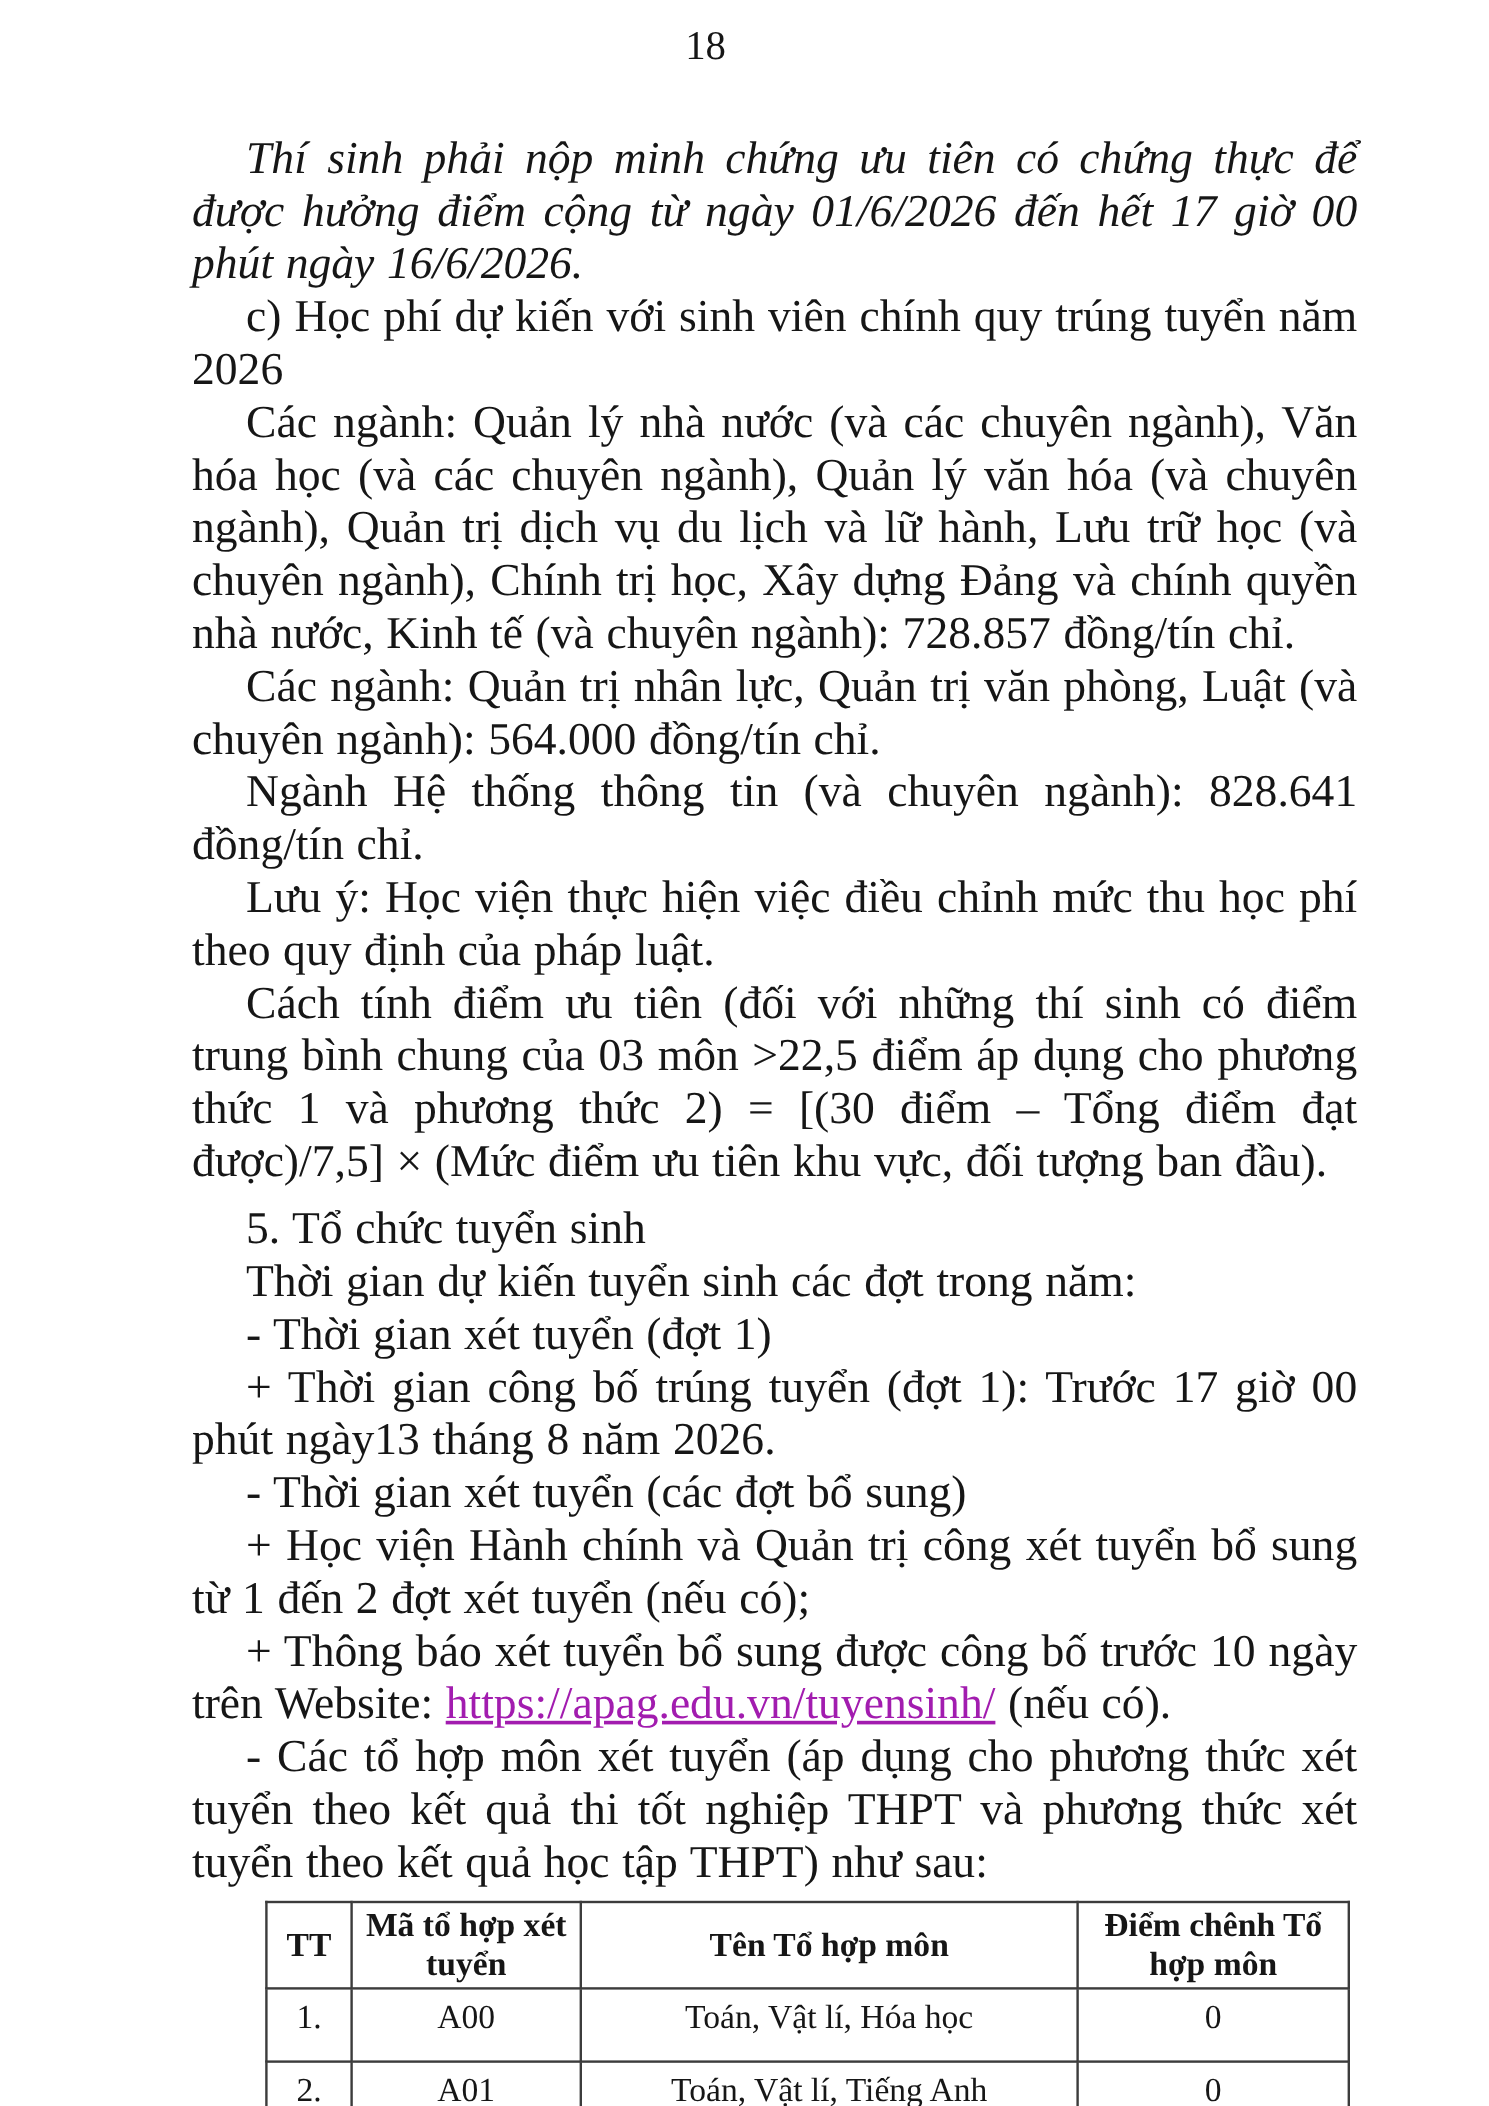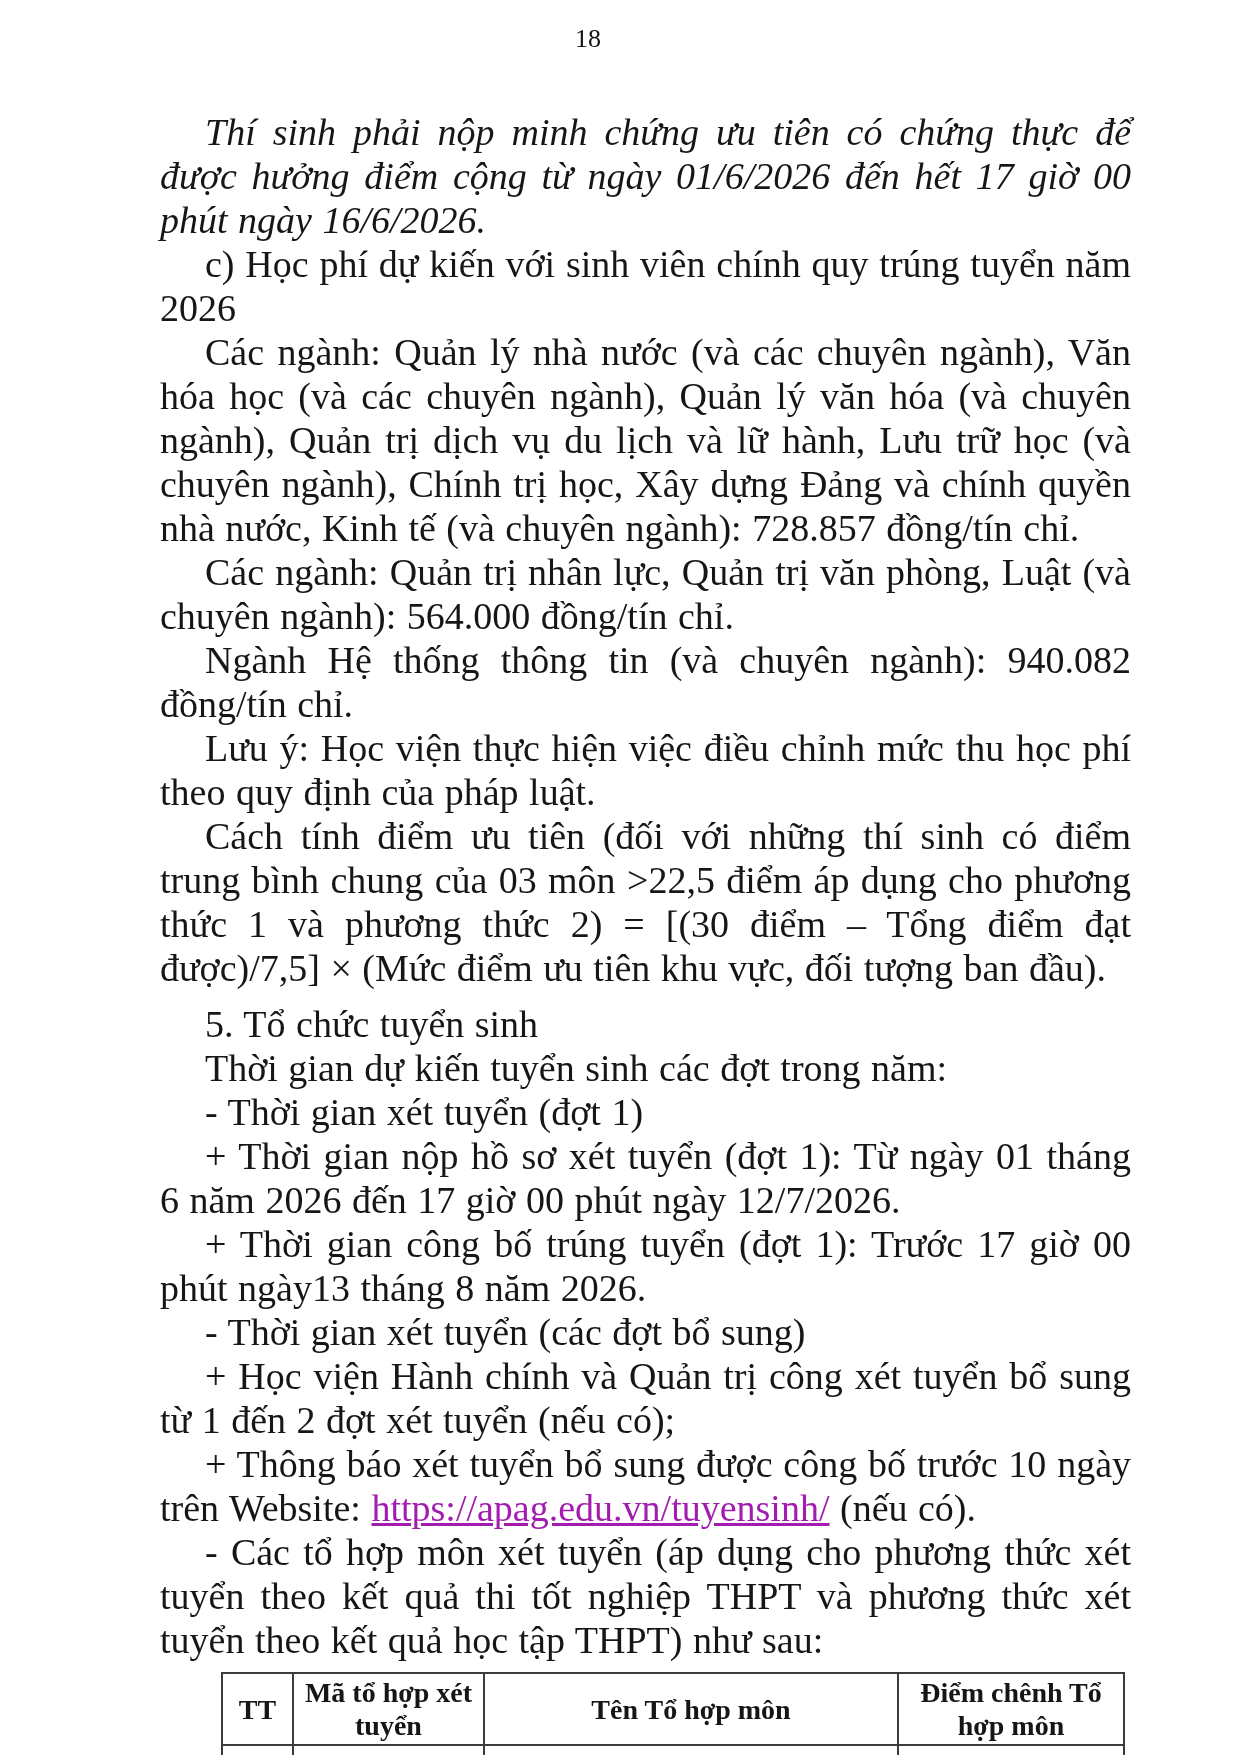--- a/index.html
+++ b/index.html
@@ -6,21 +6,21 @@
   .page{
     position:relative;
     width:1241px;height:1755px;
     background:#ffffff;
     overflow:hidden;
     font-family:"Liberation Serif","DejaVu Serif",serif;
     color:#161616;
   }
   .page-number{
     position:absolute;top:24px;left:0;width:1176px;
-    text-align:center;font-size:26px;line-height:30px;
+    text-align:center;font-size:34px;line-height:30px;
   }
   .content{
     position:absolute;left:160px;top:110px;width:971px;
   }
   .content p{
     margin:0;
     font-size:38px;
     line-height:44px;
     text-align:justify;
     text-indent:45px;
@@ -68,27 +68,26 @@
 <div class="page">
 
   <div class="page-number">18</div>
 
   <div class="content">
 
     <p class="it">Thí sinh phải nộp minh chứng ưu tiên có chứng thực để được hưởng điểm cộng từ ngày 01/6/2026 đến hết 17 giờ 00 phút ngày 16/6/2026.</p>
     <p>c) Học phí dự kiến với sinh viên chính quy trúng tuyển năm 2026</p>
     <p>Các ngành: Quản lý nhà nước (và các chuyên ngành), Văn hóa học (và các chuyên ngành), Quản lý văn hóa (và chuyên ngành), Quản trị dịch vụ du lịch và lữ hành, Lưu trữ học (và chuyên ngành), Chính trị học, Xây dựng Đảng và chính quyền nhà nước, Kinh tế (và chuyên ngành): 728.857 đồng/tín chỉ.</p>
     <p>Các ngành: Quản trị nhân lực, Quản trị văn phòng, Luật (và chuyên ngành): 564.000 đồng/tín chỉ.</p>
-    <p>Ngành Hệ thống thông tin (và chuyên ngành): 940.082 đồng/tín chỉ.</p>
+    <p>Ngành Hệ thống thông tin (và chuyên ngành): 828.641 đồng/tín chỉ.</p>
     <p>Lưu ý: Học viện thực hiện việc điều chỉnh mức thu học phí theo quy định của pháp luật.</p>
     <p>Cách tính điểm ưu tiên (đối với những thí sinh có điểm trung bình chung của 03 môn &gt;22,5 điểm áp dụng cho phương thức 1 và phương thức 2) = [(30 điểm – Tổng điểm đạt được)/7,5] × (Mức điểm ưu tiên khu vực, đối tượng ban đầu).</p>
     <p class="b sect-heading">5. Tổ chức tuyển sinh</p>
     <p>Thời gian dự kiến tuyển sinh các đợt trong năm:</p>
     <p>- Thời gian xét tuyển (đợt 1)</p>
-    <p>+ Thời gian nộp hồ sơ xét tuyển (đợt 1): Từ ngày 01 tháng 6 năm 2026 đến 17 giờ 00 phút ngày 12/7/2026.</p>
     <p>+ Thời gian công bố trúng tuyển (đợt 1): Trước 17 giờ 00 phút ngày13 tháng 8 năm 2026.</p>
     <p>- Thời gian xét tuyển (các đợt bổ sung)</p>
     <p>+ Học viện Hành chính và Quản trị công xét tuyển bổ sung từ 1 đến 2 đợt xét tuyển (nếu có);</p>
     <p><span>+ Thông báo xét tuyển bổ sung được công bố trước 10 ngày trên Website: </span><span class="link">https://apag.edu.vn/tuyensinh/</span><span> (nếu có).</span></p>
     <p>- Các tổ hợp môn xét tuyển (áp dụng cho phương thức xét tuyển theo kết quả thi tốt nghiệp THPT và phương thức xét tuyển theo kết quả học tập THPT) như sau:</p>
 
     <table class="combos">
       <colgroup>
         <col class="c-tt">
           <col class="c-code">

